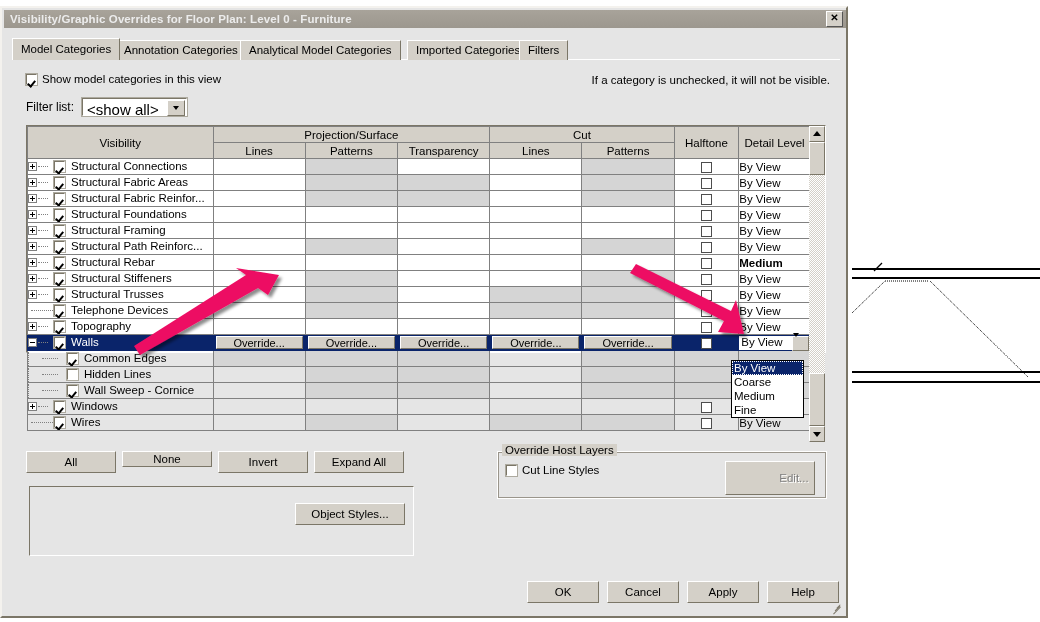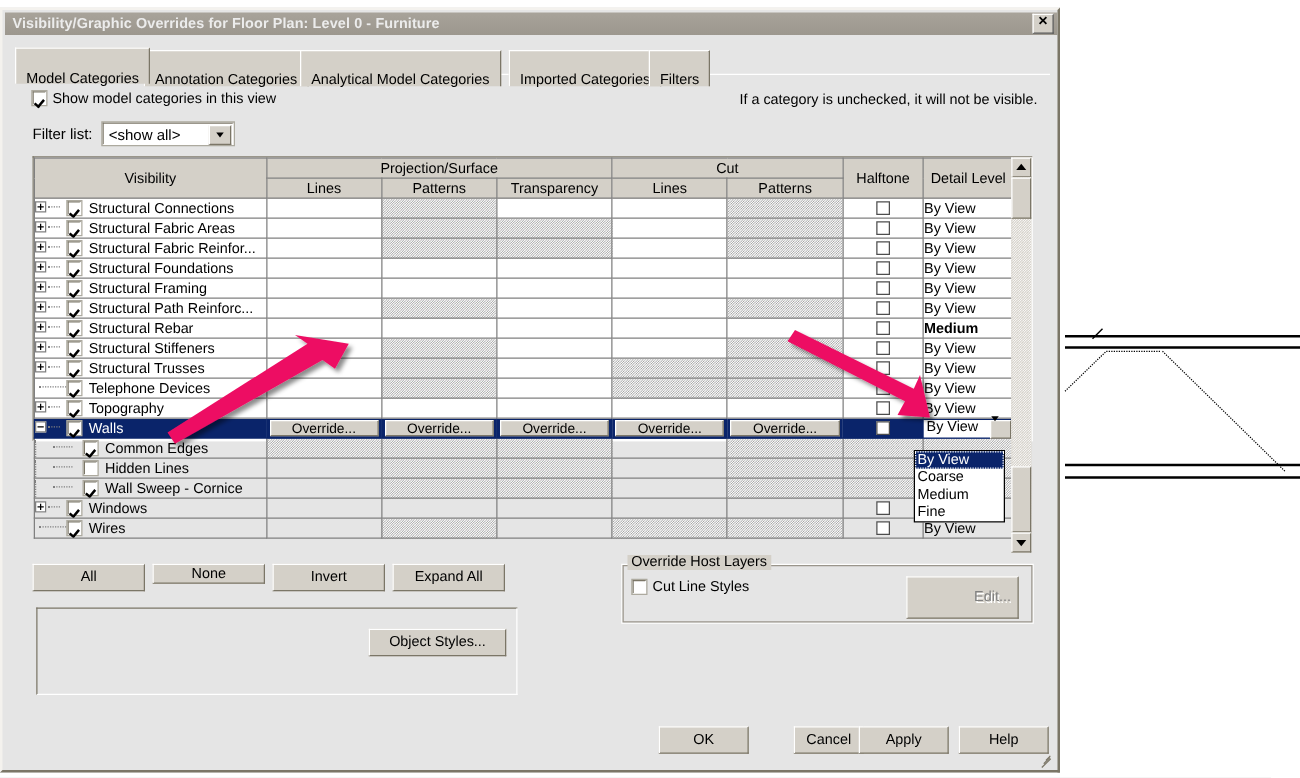--- a/index.html
+++ b/index.html
@@ -38,21 +38,21 @@
     background:#d4d0c8;border-top:1px solid #fff;border-left:1px solid #fff;
     border-right:1px solid #555;border-bottom:1px solid #555;
     font-size:10px;line-height:12px;text-align:center;font-weight:bold;
     font-family:"Liberation Sans",sans-serif;color:#000;cursor:default;
   }
 
   
   #tabstrip{position:absolute;left:10px;top:32px;width:828px;height:20px;}
   .tab{
     position:absolute;top:0;height:20px;line-height:19px;
-    padding:14px 8px;background:#d4d0c8;
+    padding:0 8px;background:#d4d0c8;
     border-top:1px solid #fff;border-left:1px solid #fff;border-right:1px solid #7b7667;
     font-size:11.5px;white-space:nowrap;box-sizing:border-box;cursor:default;
   }
   .tab.sel{
     top:-2px;height:22px;line-height:21px;background:#d4d0c8;
     border-bottom:none;z-index:3;font-weight:normal;
   }
   #tabline{position:absolute;left:10px;top:51px;width:828px;height:1px;background:#fff;}
 
   
@@ -73,21 +73,21 @@
   #uncheckedNote{position:absolute;right:16px;top:66px;font-size:11.5px;white-space:nowrap;}
 
   #filterrow{position:absolute;left:24px;top:90px;display:flex;align-items:center;}
   #filterrow .lbl{font-size:12px;margin-right:8px;text-align:right;}
   #filtercombo{
     position:relative;width:105px;height:18px;background:#fff;
     border-top:1px solid #7b7667;border-left:1px solid #7b7667;
     border-right:1px solid #fff;border-bottom:1px solid #fff;
     outline:1px solid #adaa9f;box-sizing:border-box;
   }
-  #filtercombo .val{padding:2px 0 0 4px;font-size:12px;}
+  #filtercombo .val{padding:2px 0 0 4px;font-size:15px;}
   #filtercombo .arrowbox{
     position:absolute;right:1px;top:1px;width:16px;height:14px;background:#d4d0c8;
     border-top:1px solid #fff;border-left:1px solid #fff;
     border-right:1px solid #7b7667;border-bottom:1px solid #7b7667;
   }
   .dnarrow{
     width:0;height:0;border-left:3.5px solid transparent;border-right:3.5px solid transparent;
     border-top:4px solid #000;margin:5px auto 0;
   }
 
@@ -208,21 +208,21 @@
   }
   #ohlinner{position:absolute;left:0;top:0;width:328px;height:46px;border:1px solid #9a958b;box-sizing:border-box;}
   #ohllegend{
     position:absolute;left:500px;top:436px;background:#d4d0c8;padding:0 3px;font-size:11.5px;
   }
   #cutline{position:absolute;left:504px;top:456px;font-size:11.5px;}
   #cutline .chk{margin-right:5px;}
   #editbtn{position:absolute;left:723px;top:453px;width:90px;height:34px;padding-left:48px;}
 
   #okbtn{position:absolute;left:525px;top:573px;width:72px;height:22px;}
-  #cancelbtn{position:absolute;left:633px;top:573px;width:56px;height:22px;}
+  #cancelbtn{position:absolute;left:605px;top:573px;width:72px;height:22px;}
   #applybtn{position:absolute;left:685px;top:573px;width:72px;height:22px;}
   #helpbtn{position:absolute;left:765px;top:573px;width:72px;height:22px;}
 
   #grip{position:absolute;right:3px;bottom:3px;width:12px;height:12px;}
   #grip i{position:absolute;background:#7b7667;width:10px;height:1px;transform:rotate(-45deg);}
 
   
   #arrows{position:absolute;left:0;top:0;width:1040px;height:622px;pointer-events:none;z-index:60;}
 </style>
 </head>

